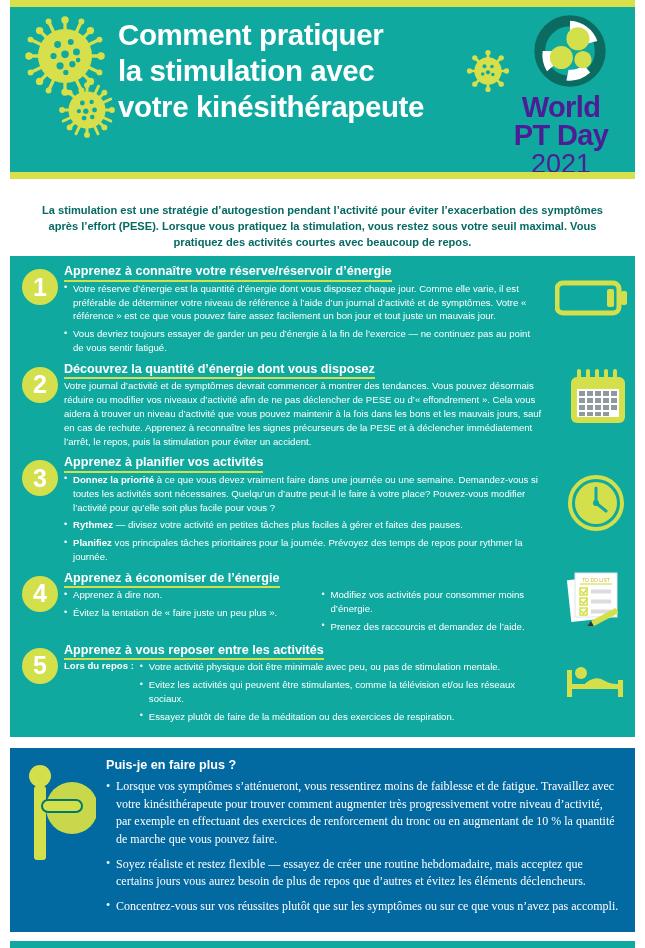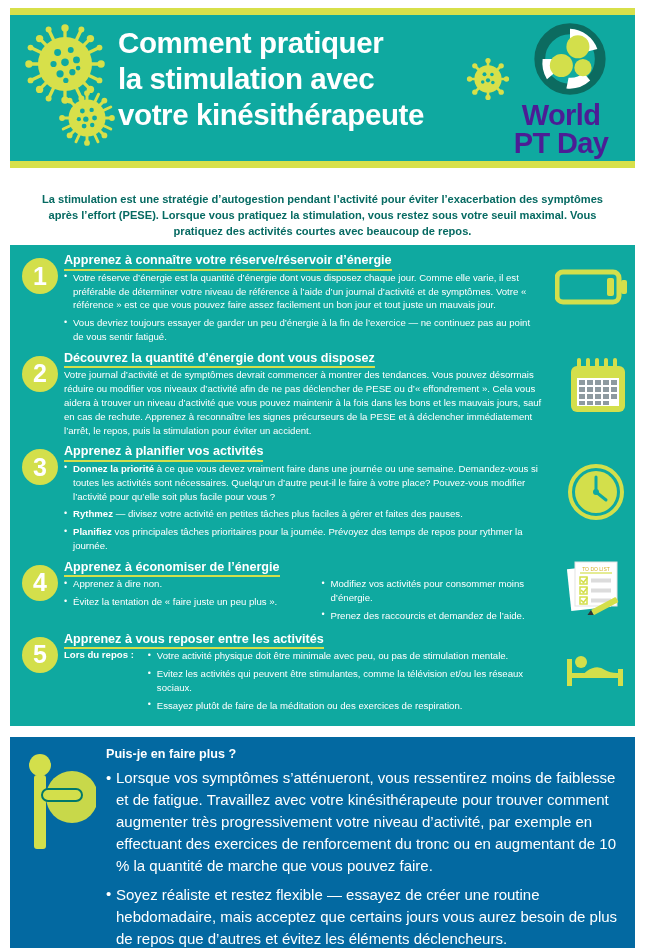--- a/index.html
+++ b/index.html
@@ -10,22 +10,22 @@
     overflow: hidden;
   }
   .page { position: relative; width: 645px; height: 948px; background:#fff; padding: 0 10px; }
 
   
   .header {
     position: relative;
     background: #0FA9A0;
     border-top: 7px solid #D7E04A;
     border-bottom: 7px solid #D7E04A;
-    height: 160px;
-    margin-top: 8px;
+    height: 179px;
+    margin-top: 0;
     display: flex; align-items: center;
     overflow: hidden;
   }
   .virus { position: absolute; }
   .v1 { left: 14px; top: 8px; }
   .v2 { left: 48px; top: 74px; }
   .v3 { left: 456px; top: 42px; }
   .header-title {
     position: absolute; left: 108px; top: 10px;
     color: #ffffff; font-weight: bold; font-size: 29.5px; line-height: 1.22;
@@ -67,36 +67,36 @@
     color: #ffffff; font-size: 9.6px; line-height: 1.44; margin-bottom: 4px;
     position: relative; padding-left: 9px;
   }
   .step p { padding-left: 0; }
   .step li:before {
     content: "\2022"; position: absolute; left: 0; top: -0.5px; font-size: 9px;
   }
   .step li b, .step p b { font-weight: bold; }
   .two-col { display: flex; gap: 36px; }
   .two-col ul { flex: 1; }
-  .rest-row { display: flex; align-items: flex-start; gap: 8px; }
+  .rest-row { display: flex; align-items: flex-start; }
   .rest-label { color:#fff; font-size: 9.6px; font-weight: bold; white-space: nowrap; padding-top: 0px; margin-right: 6px; }
 
   
   .icon-slot { position: absolute; right: 6px; }
 
   
   .more {
     background: #0369a1; margin-top: 11px; position: relative;
     padding: 10px 14px 10px 96px; min-height: 148px;
   }
   .more h3 { color: #ffffff; font-size: 12.6px; font-weight: bold; margin-bottom: 6px; }
   .more ul { list-style: none; }
   .more li {
-    color: #ffffff; font-size: 15px; line-height: 1.46; margin-bottom: 7px;
-    position: relative; padding-left: 10px;
+    color: #ffffff; font-size: 12px; line-height: 1.46; margin-bottom: 7px;
+    position: relative; padding-left: 10px; font-family: Liberation Serif, serif;
   }
   .more li:before { content: "\2022"; position: absolute; left: 0; top: -0.5px; }
   .door-icon { position: absolute; left: 14px; top: 12px; }
 
   
   .hr { background: #0FA9A0; margin-top: 9px; position: relative; padding: 9px 90px 10px 14px; }
   .hr h3 { color: #ffffff; font-size: 12.2px; font-weight: bold; margin-bottom: 6px; }
   .heart-icon { position: absolute; right: 14px; top: 12px; }
 </style>
 </head>

